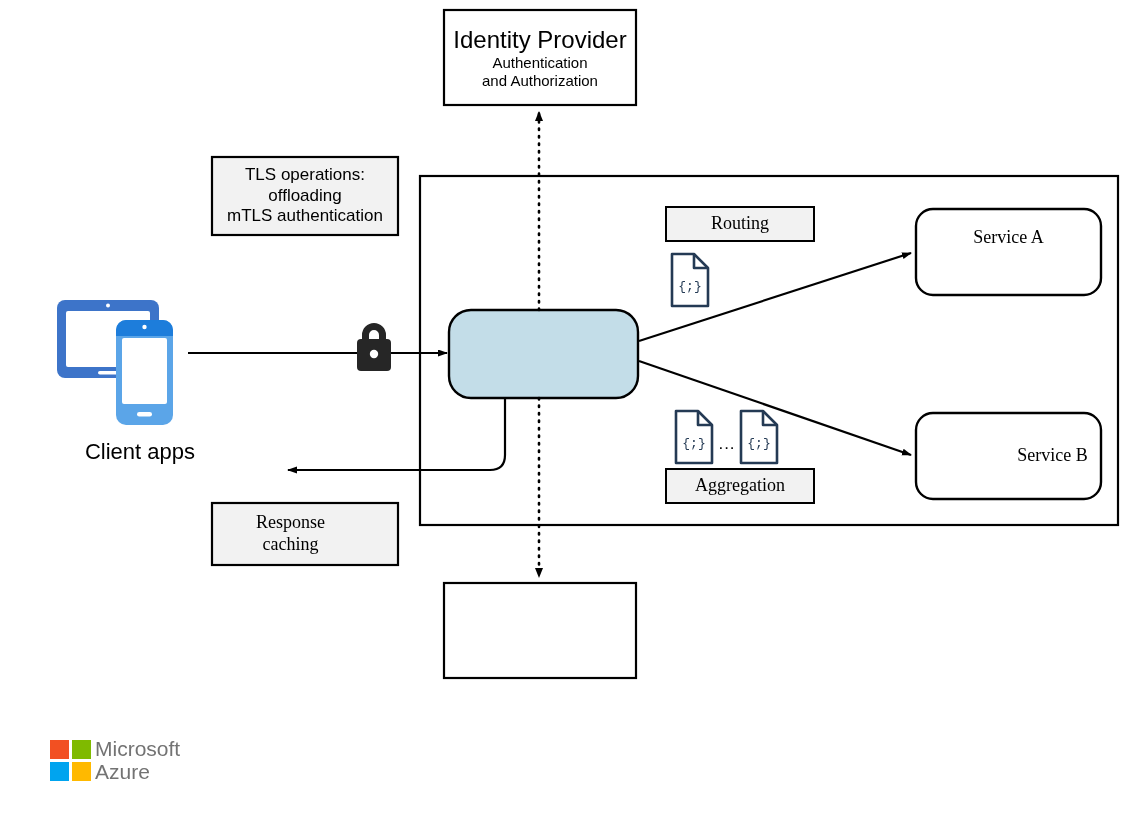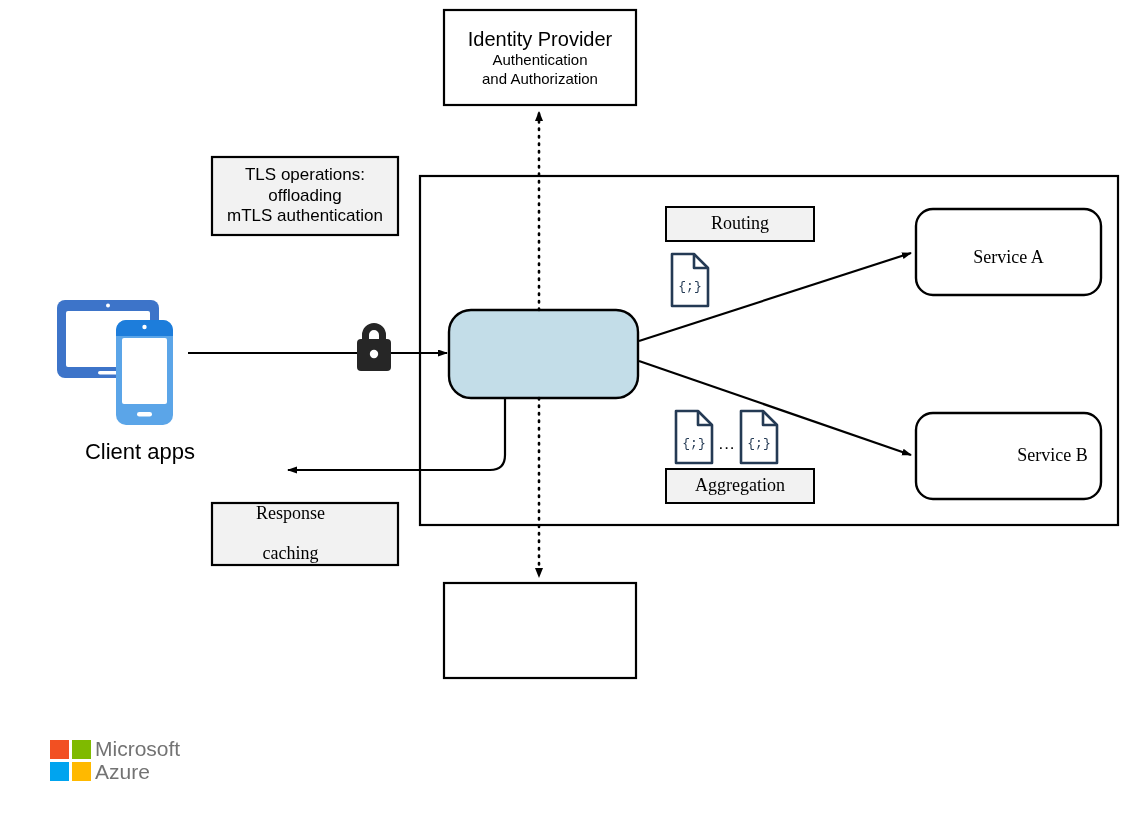--- a/index.html
+++ b/index.html
@@ -30,21 +30,21 @@
     position: absolute;
     display: flex;
     flex-direction: column;
     align-items: center;
     justify-content: center;
     text-align: center;
     color: #000000;
     line-height: 1.22;
     pointer-events: none;
   }
-  .t-title { font-size: 20px; text-align: right; }
+  .t-title { font-size: 24px; text-align: right; }
   .t-sub   { font-size: 15px; }
   .t-plain { font-size: 18px; font-family: Liberation Serif, serif; }
   .t-small { font-size: 17px; }
   .t-label { font-size: 22px; }
   .t-dots  { font-size: 17px; letter-spacing: 1px; }
   .logo-wrap {
     position: absolute;
     left: 50px;
     top: 738px;
     display: flex;
@@ -173,29 +173,29 @@
   </div>
 
   <div class="node-text" style="left:666px; top:469px; width:148px; height:34px;">
     <div class="t-plain">Aggregation</div>
   </div>
 
   <div class="node-text" style="left:712px; top:432px; width:30px; height:24px;">
     <div class="t-dots">...</div>
   </div>
 
-  <div class="node-text" style="left:916px; top:215px; width:185px; height:86px;">
+  <div class="node-text" style="left:916px; top:195px; width:185px; height:86px;">
     <div class="t-plain">Service A</div>
   </div>
 
   <div class="node-text" style="left:916px; top:413px; width:185px; height:86px;margin-left:44px;">
     <div class="t-plain">Service B</div>
   </div>
 
-  <div class="node-text" style="left:212px; top:503px; width:157px; height:62px;justify-content:space-between;">
+  <div class="node-text" style="left:212px; top:503px; width:157px; height:62px;">
     <div class="t-plain">Response</div>
     <div class="t-plain">caching</div>
   </div>
 
 
   <div class="node-text" style="left:40px; top:438px; width:200px; height:28px;">
     <div class="t-label">Client apps</div>
   </div>
 
   <div class="logo-wrap">

